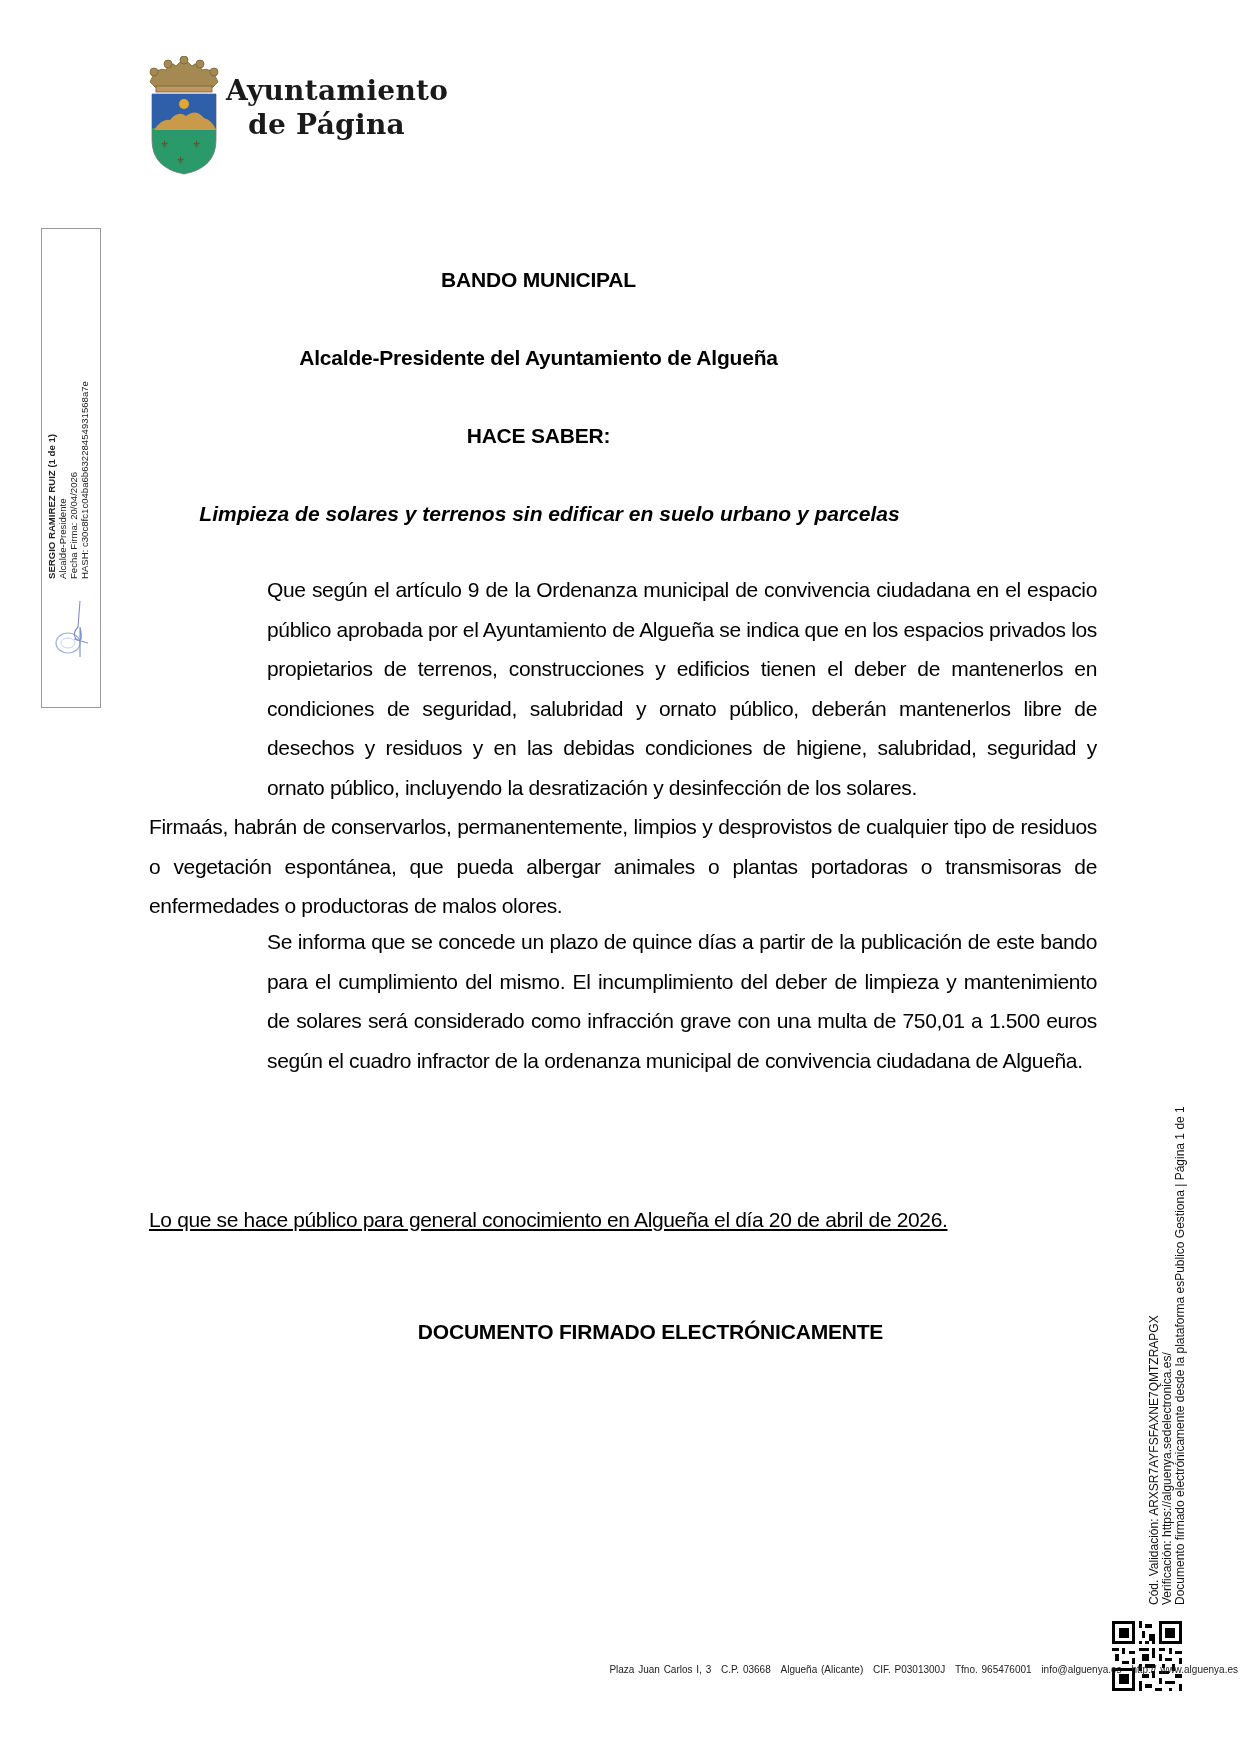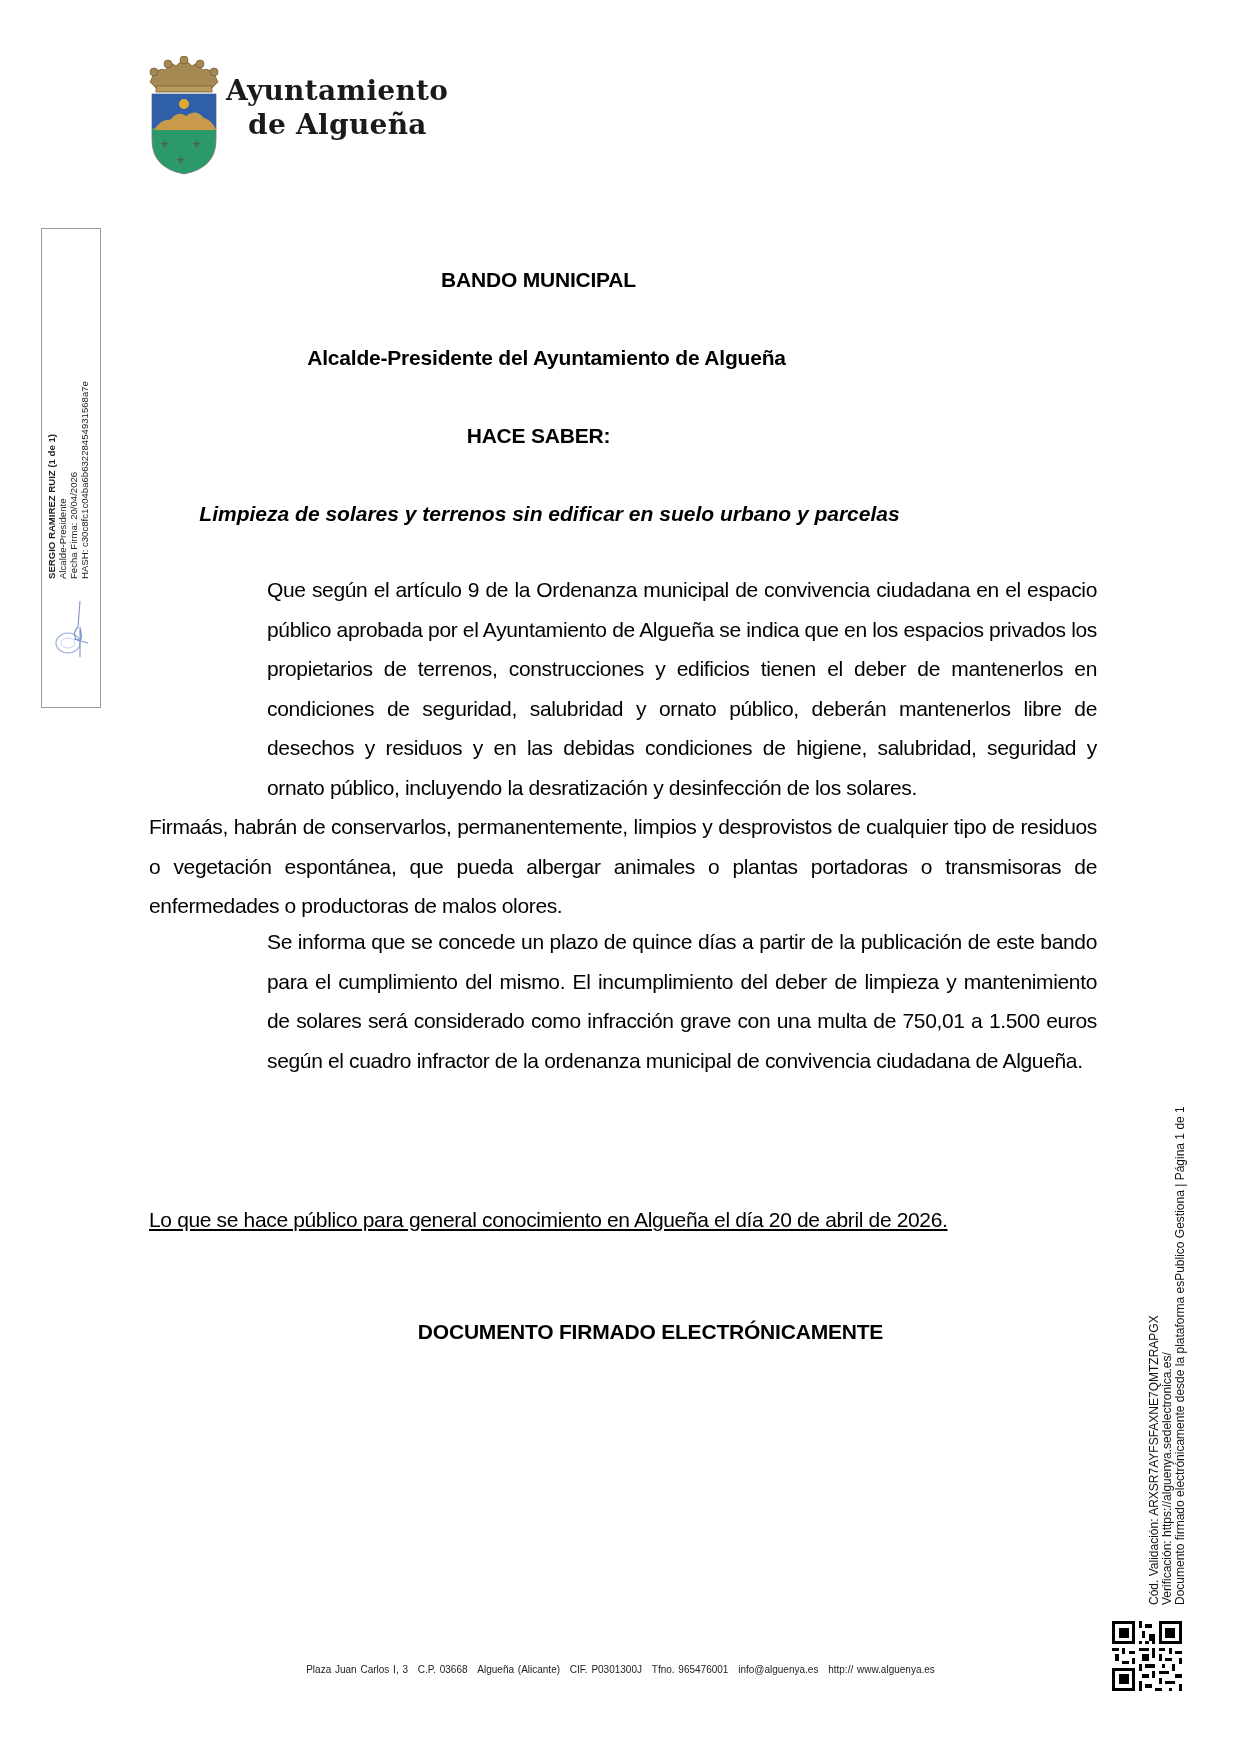--- a/index.html
+++ b/index.html
@@ -57,21 +57,21 @@
     .verify {
       left: 1148px; top: 1605px;
       transform-origin: left top; transform: rotate(-90deg);
       white-space: nowrap; font-size: 12px; line-height: 13px; color: #111;
     }
     .verify span { display: block; }
     .qr { left: 1112px; top: 1621px; width: 70px; height: 70px; }
 
     
     .footer {
-      left: 0; width: 1241px; top: 1664px; text-align: center; font-size: 10px; color: #222;
+      left: 0; width: 1241px; top: 1664px; text-align: right; font-size: 10px; color: #222;
       word-spacing: 1px;
     }
     .footer span { margin: 0 3px; }
   </style>
 </head>
 <body>
 
 <svg class="abs logo-shield" viewBox="0 0 76 120">
 
   <g fill="#a48a52" stroke="#7a6232" stroke-width="0.8">
@@ -90,40 +90,40 @@
   <path d="M8 74 Q16 62 24 64 Q32 54 40 60 Q50 52 58 62 Q66 64 70 74 Z" fill="#c89a4a"></path>
   <g fill="#6a4a2a" font-size="10" font-family="DejaVu Sans, sans-serif">
     <text x="14" y="92">⚜</text>
       <text x="46" y="92">⚜</text>
       <text x="30" y="108">⚜</text>
   </g>
 </svg>
 
 <div class="abs logo-text">
   <span class="l1">Ayuntamiento</span>
-  <span class="l2">de Algueña</span>
+  <span class="l2">de Página</span>
 </div>
 
 <div class="abs sig-box">
   <div class="sig-text">
     <div class="name">SERGIO RAMIREZ RUIZ (1 de 1)</div>
     <div>Alcalde-Presidente</div>
     <div>Fecha Firma: 20/04/2026</div>
     <div>HASH: c30c8fc1c04ba6b63228454931568a7e</div>
   </div>
   <svg class="sig-mark" viewBox="0 0 44 70">
     <ellipse cx="18" cy="46" rx="12" ry="10" fill="none" stroke="#9db0d8" stroke-width="1.2"></ellipse>
     <ellipse cx="18" cy="46" rx="7" ry="5" fill="none" stroke="#b7c5e6" stroke-width="0.8"></ellipse>
     <path d="M30 4 L28 30 Q22 36 26 42 Q34 48 30 30 L30 60" fill="none" stroke="#7d8fc8" stroke-width="1.1"></path>
     <path d="M24 42 L38 46" stroke="#7d8fc8" stroke-width="1"></path>
   </svg>
 </div>
 
 <div class="abs title" style="top:268px;">BANDO MUNICIPAL</div>
-<div class="abs title" style="top:346px;margin-left:8px;">Alcalde-Presidente del Ayuntamiento de Algueña</div>
+<div class="abs title" style="top:346px;">Alcalde-Presidente del Ayuntamiento de Algueña</div>
 <div class="abs title" style="top:424px;">HACE SABER:</div>
 <div class="abs subject" style="top:502px;">Limpieza de solares y terrenos sin edificar en suelo urbano y parcelas</div>
 
 <div class="abs para" style="top:570px;">
   <p class="indent it">Que según el artículo 9 de la Ordenanza municipal de convivencia ciudadana en el espacio público aprobada por el Ayuntamiento de Algueña se indica que en los espacios privados los propietarios de terrenos, construcciones y edificios tienen el deber de mantenerlos en condiciones de seguridad, salubridad y ornato público, deberán mantenerlos libre de desechos y residuos y en las debidas condiciones de higiene, salubridad, seguridad y ornato público, incluyendo la desratización y desinfección de los solares.</p>
   <p><span class="it">Firma</span><span>ás, habrán de conservarlos, permanentemente, limpios y desprovistos de cualquier tipo de residuos o vegetación espontánea, que pueda albergar animales o plantas portadoras o transmisoras de enfermedades o productoras de malos olores.</span></p>
 </div>
 
 <div class="abs para" style="top:922px;">
   <p class="indent"><span class="it">Se informa que se concede un plazo de quince d</span><span>ías a partir de la publicación de este bando para el cumplimiento del mismo. El incumplimiento del deber de limpieza y mantenimiento de solares será considerado como infracción grave con una multa de 750,01 a 1.500 euros según el cuadro infractor de la ordenanza municipal de convivencia ciudadana de Algueña.</span></p>

